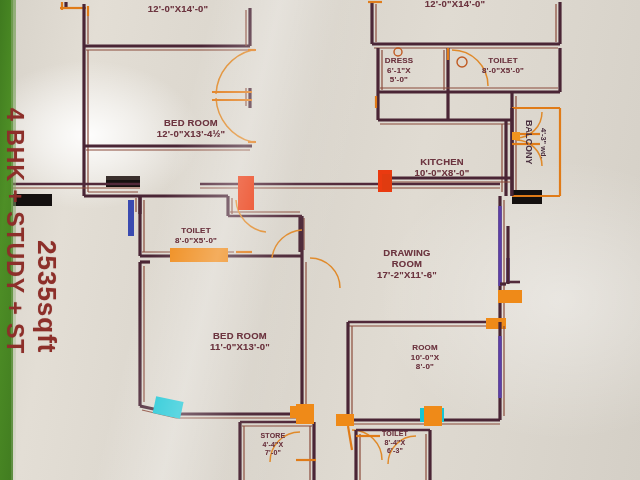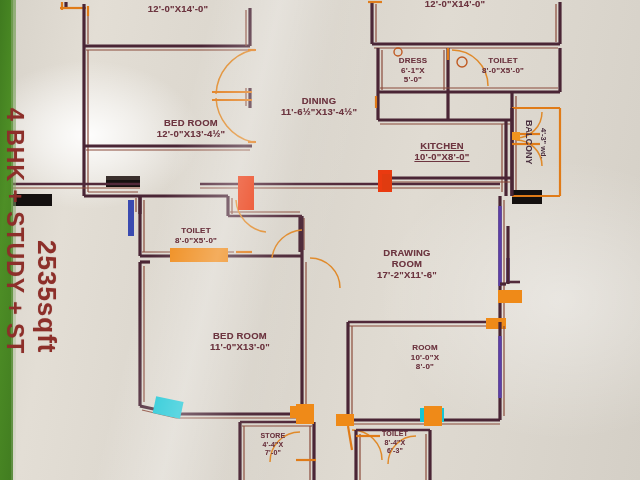--- a/index.html
+++ b/index.html
@@ -289,28 +289,26 @@
   <div id="greenstrip2"></div>
 
   <div class="vtitle" id="t-bhk">4 BHK + STUDY + ST</div>
   <div class="vtitle" id="t-sqft">2535sqft</div>
 
   <div class="lbl" style="left:118px;top:3px;width:120px;">12'-0"X14'-0"</div>
   <div class="lbl" style="left:395px;top:-2px;width:120px;">12'-0"X14'-0"</div>
 
   <div class="lbl" style="left:133px;top:117px;width:116px;">BED ROOM
 12'-0"X13'-4½"</div>
-  <div class="lbl" style="left:258px;top:95px;width:122px;">DINING
-11'-6½"X13'-4½"</div>
-  <div class="lbl sm" style="left:382px;top:56px;width:62px;">DRESS
+  <div class="lbl sm" style="left:368px;top:56px;width:62px;">DRESS
 6'-1"X
 5'-0"</div>
   <div class="lbl sm" style="left:462px;top:56px;width:82px;">TOILET
 8'-0"X5'-0"</div>
-  <div class="lbl" style="left:392px;top:140px;width:100px;text-decoration:underline;">KITCHEN
+  <div class="lbl" style="left:392px;top:156px;width:100px;">KITCHEN
 10'-0"X8'-0"</div>
 
   <div class="vlbl" style="left:534px;top:120px;">BALCONY</div>
   <div class="vlbl small" style="left:548px;top:128px;">4'-3" wd.</div>
 
   <div class="lbl sm" style="left:152px;top:226px;width:88px;">TOILET
 8'-0"X5'-0"</div>
   <div class="lbl" style="left:352px;top:247px;width:110px;">DRAWING
 ROOM
 17'-2"X11'-6"</div>

